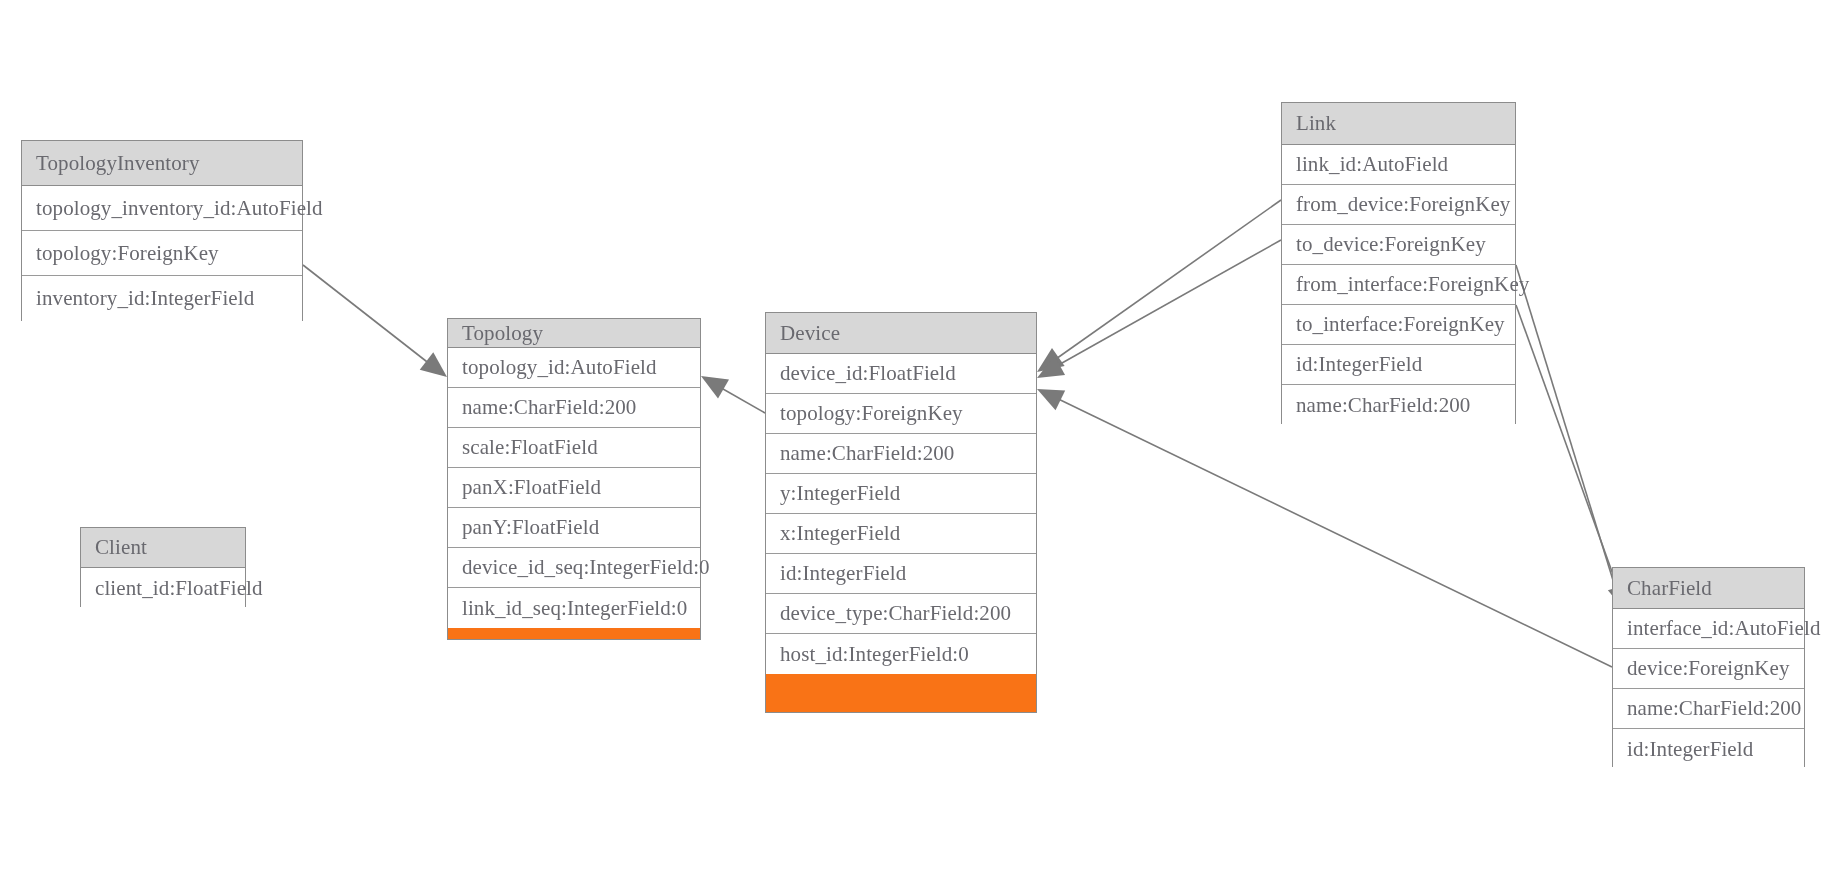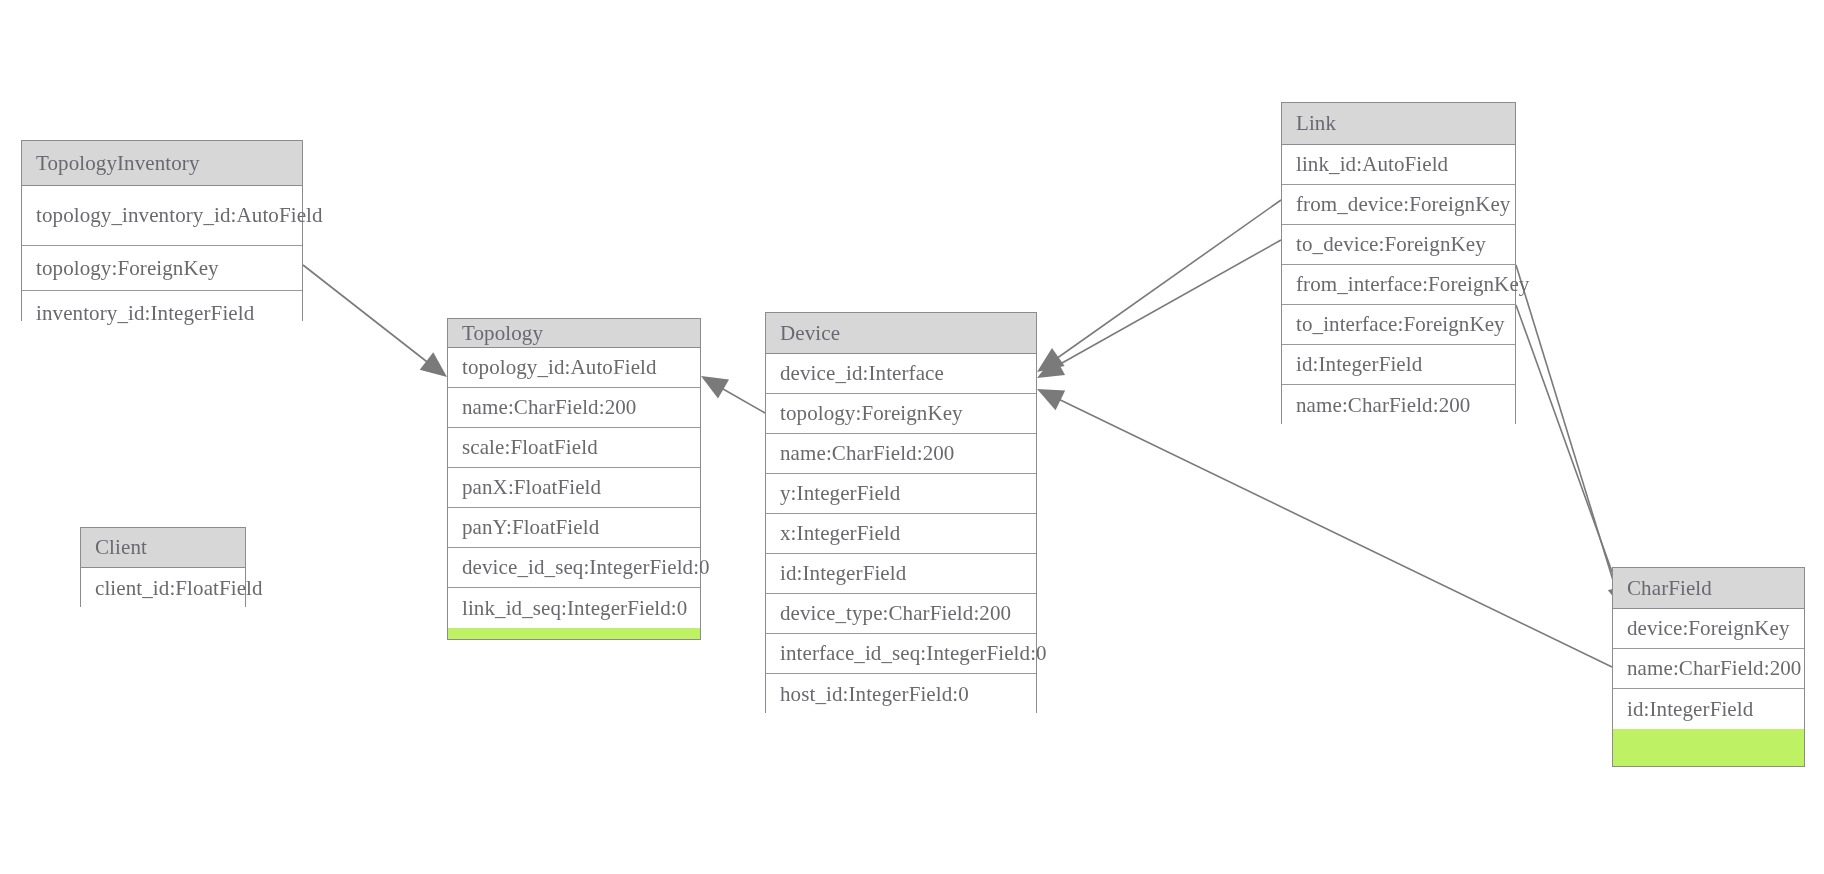--- a/index.html
+++ b/index.html
@@ -20,21 +20,21 @@
     left: 0;
     top: 0;
     width: 1824px;
     height: 874px;
     pointer-events: none;
   }
   .entity {
     position: absolute;
     box-sizing: border-box;
     border: 1.6px solid #8c8c8c;
-    background: #bef264;
+    background: #f97316;
     z-index: 2;
   }
   .entity-header {
     box-sizing: border-box;
     background: #d7d7d7;
     border-bottom: 1.6px solid #8c8c8c;
     color: #69696f;
     font-size: 21px;
     line-height: 1;
     display: flex;
@@ -91,61 +91,61 @@
       </g>
       <g>
         <path d="M 1516,305 L 1624,605" stroke="#7a7a7a" stroke-width="1.6" fill="none"></path>
         <polygon points="0,0 -26,-11 -26,11" fill="#7a7a7a" transform="translate(1630,614) rotate(70)"></polygon>
       </g>
     </svg>
 
   <div id="entity-layer">
       <div class="entity" style="left: 21px; top: 140px; width: 282px; height: 181px;">
         <div class="entity-header" style="height: 45px;">TopologyInventory</div>
-        <div class="entity-row" style="height: 60px;">topology_inventory_id:AutoField</div>
+        <div class="entity-row" style="height: 45px;">topology_inventory_id:AutoField</div>
         <div class="entity-row" style="height: 45px;">topology:ForeignKey</div>
         <div class="entity-row last" style="height: 45px;">inventory_id:IntegerField</div>
       </div>
       <div class="entity" style="left: 447px; top: 318px; width: 254px; height: 322px;">
         <div class="entity-header" style="height: 29px;">Topology</div>
         <div class="entity-row" style="height: 40px;">topology_id:AutoField</div>
         <div class="entity-row" style="height: 40px;">name:CharField:200</div>
         <div class="entity-row" style="height: 40px;">scale:FloatField</div>
         <div class="entity-row" style="height: 40px;">panX:FloatField</div>
         <div class="entity-row" style="height: 40px;">panY:FloatField</div>
         <div class="entity-row" style="height: 40px;">device_id_seq:IntegerField:0</div>
         <div class="entity-row last" style="height: 40px;">link_id_seq:IntegerField:0</div>
       </div>
       <div class="entity" style="left: 80px; top: 527px; width: 166px; height: 80px;">
         <div class="entity-header" style="height: 40px;">Client</div>
         <div class="entity-row last" style="height: 40px;">client_id:FloatField</div>
       </div>
       <div class="entity" style="left: 765px; top: 312px; width: 272px; height: 401px;">
         <div class="entity-header" style="height: 41px;">Device</div>
-        <div class="entity-row" style="height: 40px;">device_id:Interface</div>
+        <div class="entity-row" style="height: 40px;">device_id:FloatField</div>
         <div class="entity-row" style="height: 40px;">topology:ForeignKey</div>
         <div class="entity-row" style="height: 40px;">name:CharField:200</div>
         <div class="entity-row" style="height: 40px;">y:IntegerField</div>
         <div class="entity-row" style="height: 40px;">x:IntegerField</div>
         <div class="entity-row" style="height: 40px;">id:IntegerField</div>
         <div class="entity-row" style="height: 40px;">device_type:CharField:200</div>
-        <div class="entity-row" style="height: 40px;">interface_id_seq:IntegerField:0</div>
         <div class="entity-row last" style="height: 40px;">host_id:IntegerField:0</div>
       </div>
       <div class="entity" style="left: 1281px; top: 102px; width: 235px; height: 322px;">
         <div class="entity-header" style="height: 42px;">Link</div>
         <div class="entity-row" style="height: 40px;">link_id:AutoField</div>
         <div class="entity-row" style="height: 40px;">from_device:ForeignKey</div>
         <div class="entity-row" style="height: 40px;">to_device:ForeignKey</div>
         <div class="entity-row" style="height: 40px;">from_interface:ForeignKey</div>
         <div class="entity-row" style="height: 40px;">to_interface:ForeignKey</div>
         <div class="entity-row" style="height: 40px;">id:IntegerField</div>
         <div class="entity-row last" style="height: 40px;">name:CharField:200</div>
       </div>
       <div class="entity" style="left: 1612px; top: 567px; width: 193px; height: 200px;">
         <div class="entity-header" style="height: 41px;">CharField</div>
+        <div class="entity-row" style="height: 40px;">interface_id:AutoField</div>
         <div class="entity-row" style="height: 40px;">device:ForeignKey</div>
         <div class="entity-row" style="height: 40px;">name:CharField:200</div>
         <div class="entity-row last" style="height: 40px;">id:IntegerField</div>
       </div>
     </div>
 
 </div>
 
 </body></html>

